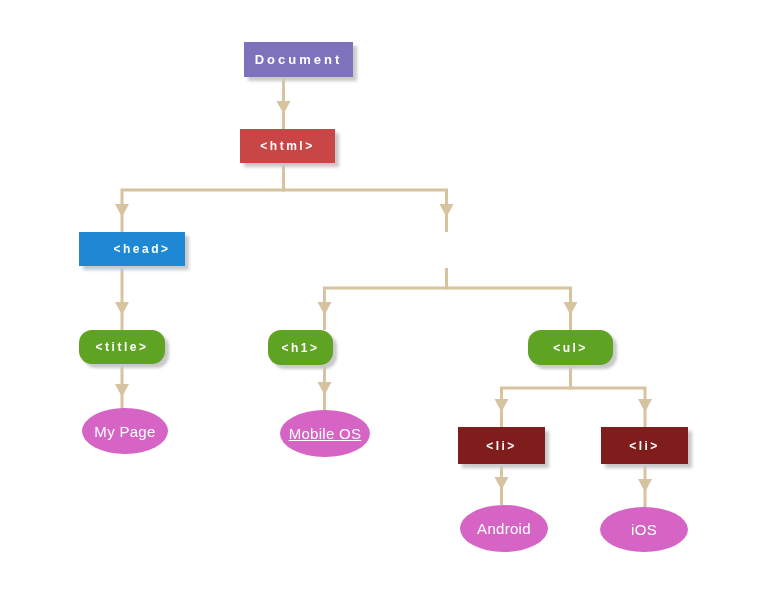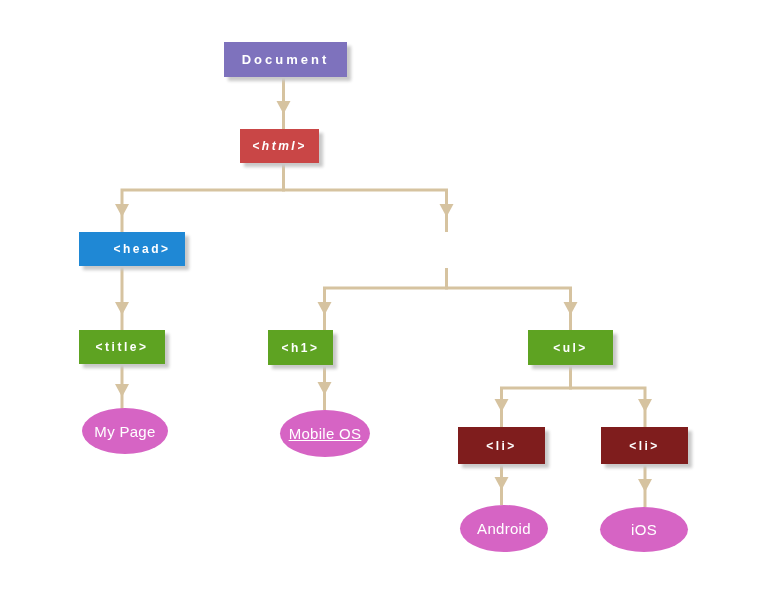--- a/index.html
+++ b/index.html
@@ -35,27 +35,27 @@
   .box.doc { font-size: 13px; letter-spacing: 3px; }
   .ellipse {
     border-radius: 50%;
     font-size: 15px;
     font-weight: normal;
     letter-spacing: 0.3px;
   }
   .purple { background: #7e72bd; }
   .red    { background: #c94646; }
   .blue   { background: #1f88d5; padding-left: 20px; }
-  .green  { background: #5ea322; }
+  .green  { background: #5ea322; border-radius: 13px; }
   .orange { background: #7f1d1d; }
   .pink   { background: #d664c4; }
 
   
-  #n-document { left: 224px; top: 42px;  width: 123px; height: 35px; }
-  #n-html     { left: 240px; top: 129px; width: 79px;  height: 34px; font-style: italic; }
+  #n-document { left: 244px; top: 42px;  width: 109px; height: 35px; }
+  #n-html     { left: 240px; top: 129px; width: 95px;  height: 34px; }
   #n-head     { left: 79px;  top: 232px; width: 86px;  height: 34px; }
   #n-body     { left: 403px; top: 232px; width: 87px;  height: 36px; }
   #n-title    { left: 79px;  top: 330px; width: 86px;  height: 34px; }
   #n-h1       { left: 268px; top: 330px; width: 65px;  height: 35px; }
   #n-ul       { left: 528px; top: 330px; width: 85px;  height: 35px; }
   #n-li1      { left: 458px; top: 427px; width: 87px;  height: 37px; }
   #n-li2      { left: 601px; top: 427px; width: 87px;  height: 37px; }
   
   #n-mypage   { left: 82px;  top: 408px; width: 86px; height: 46px; }
   #n-mobileos { left: 280px; top: 410px; width: 90px; height: 47px; text-decoration: underline; }

